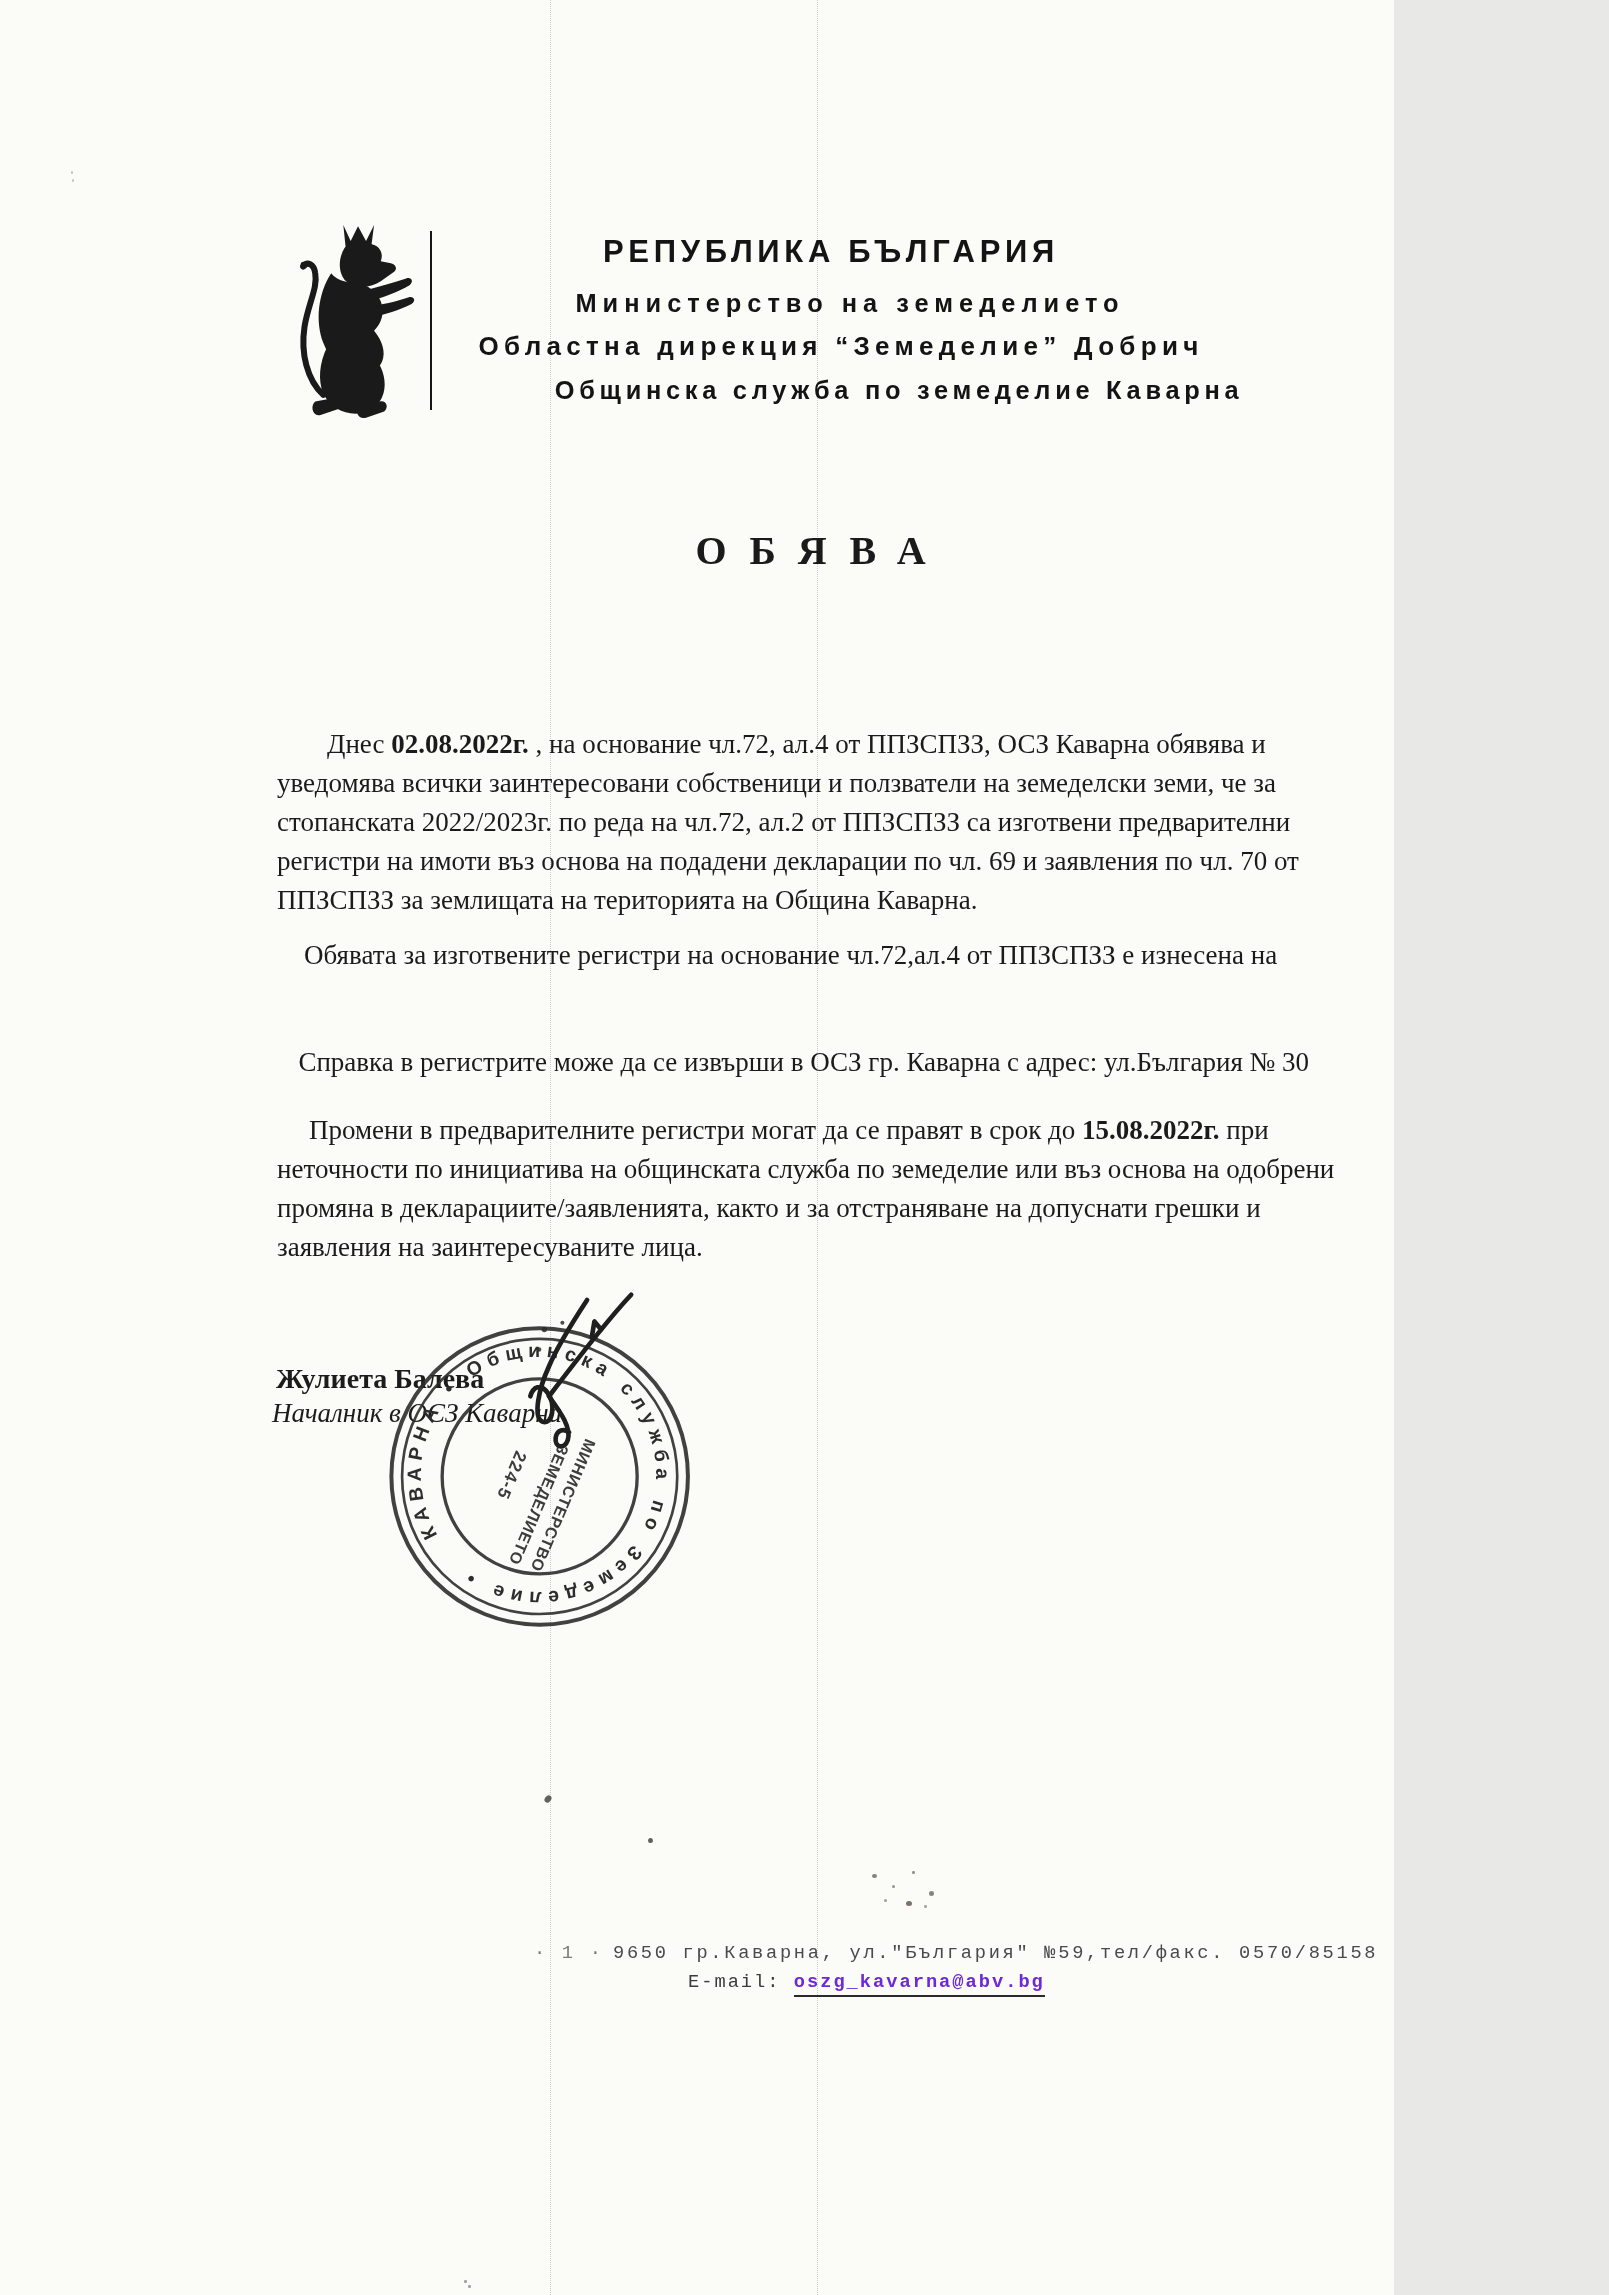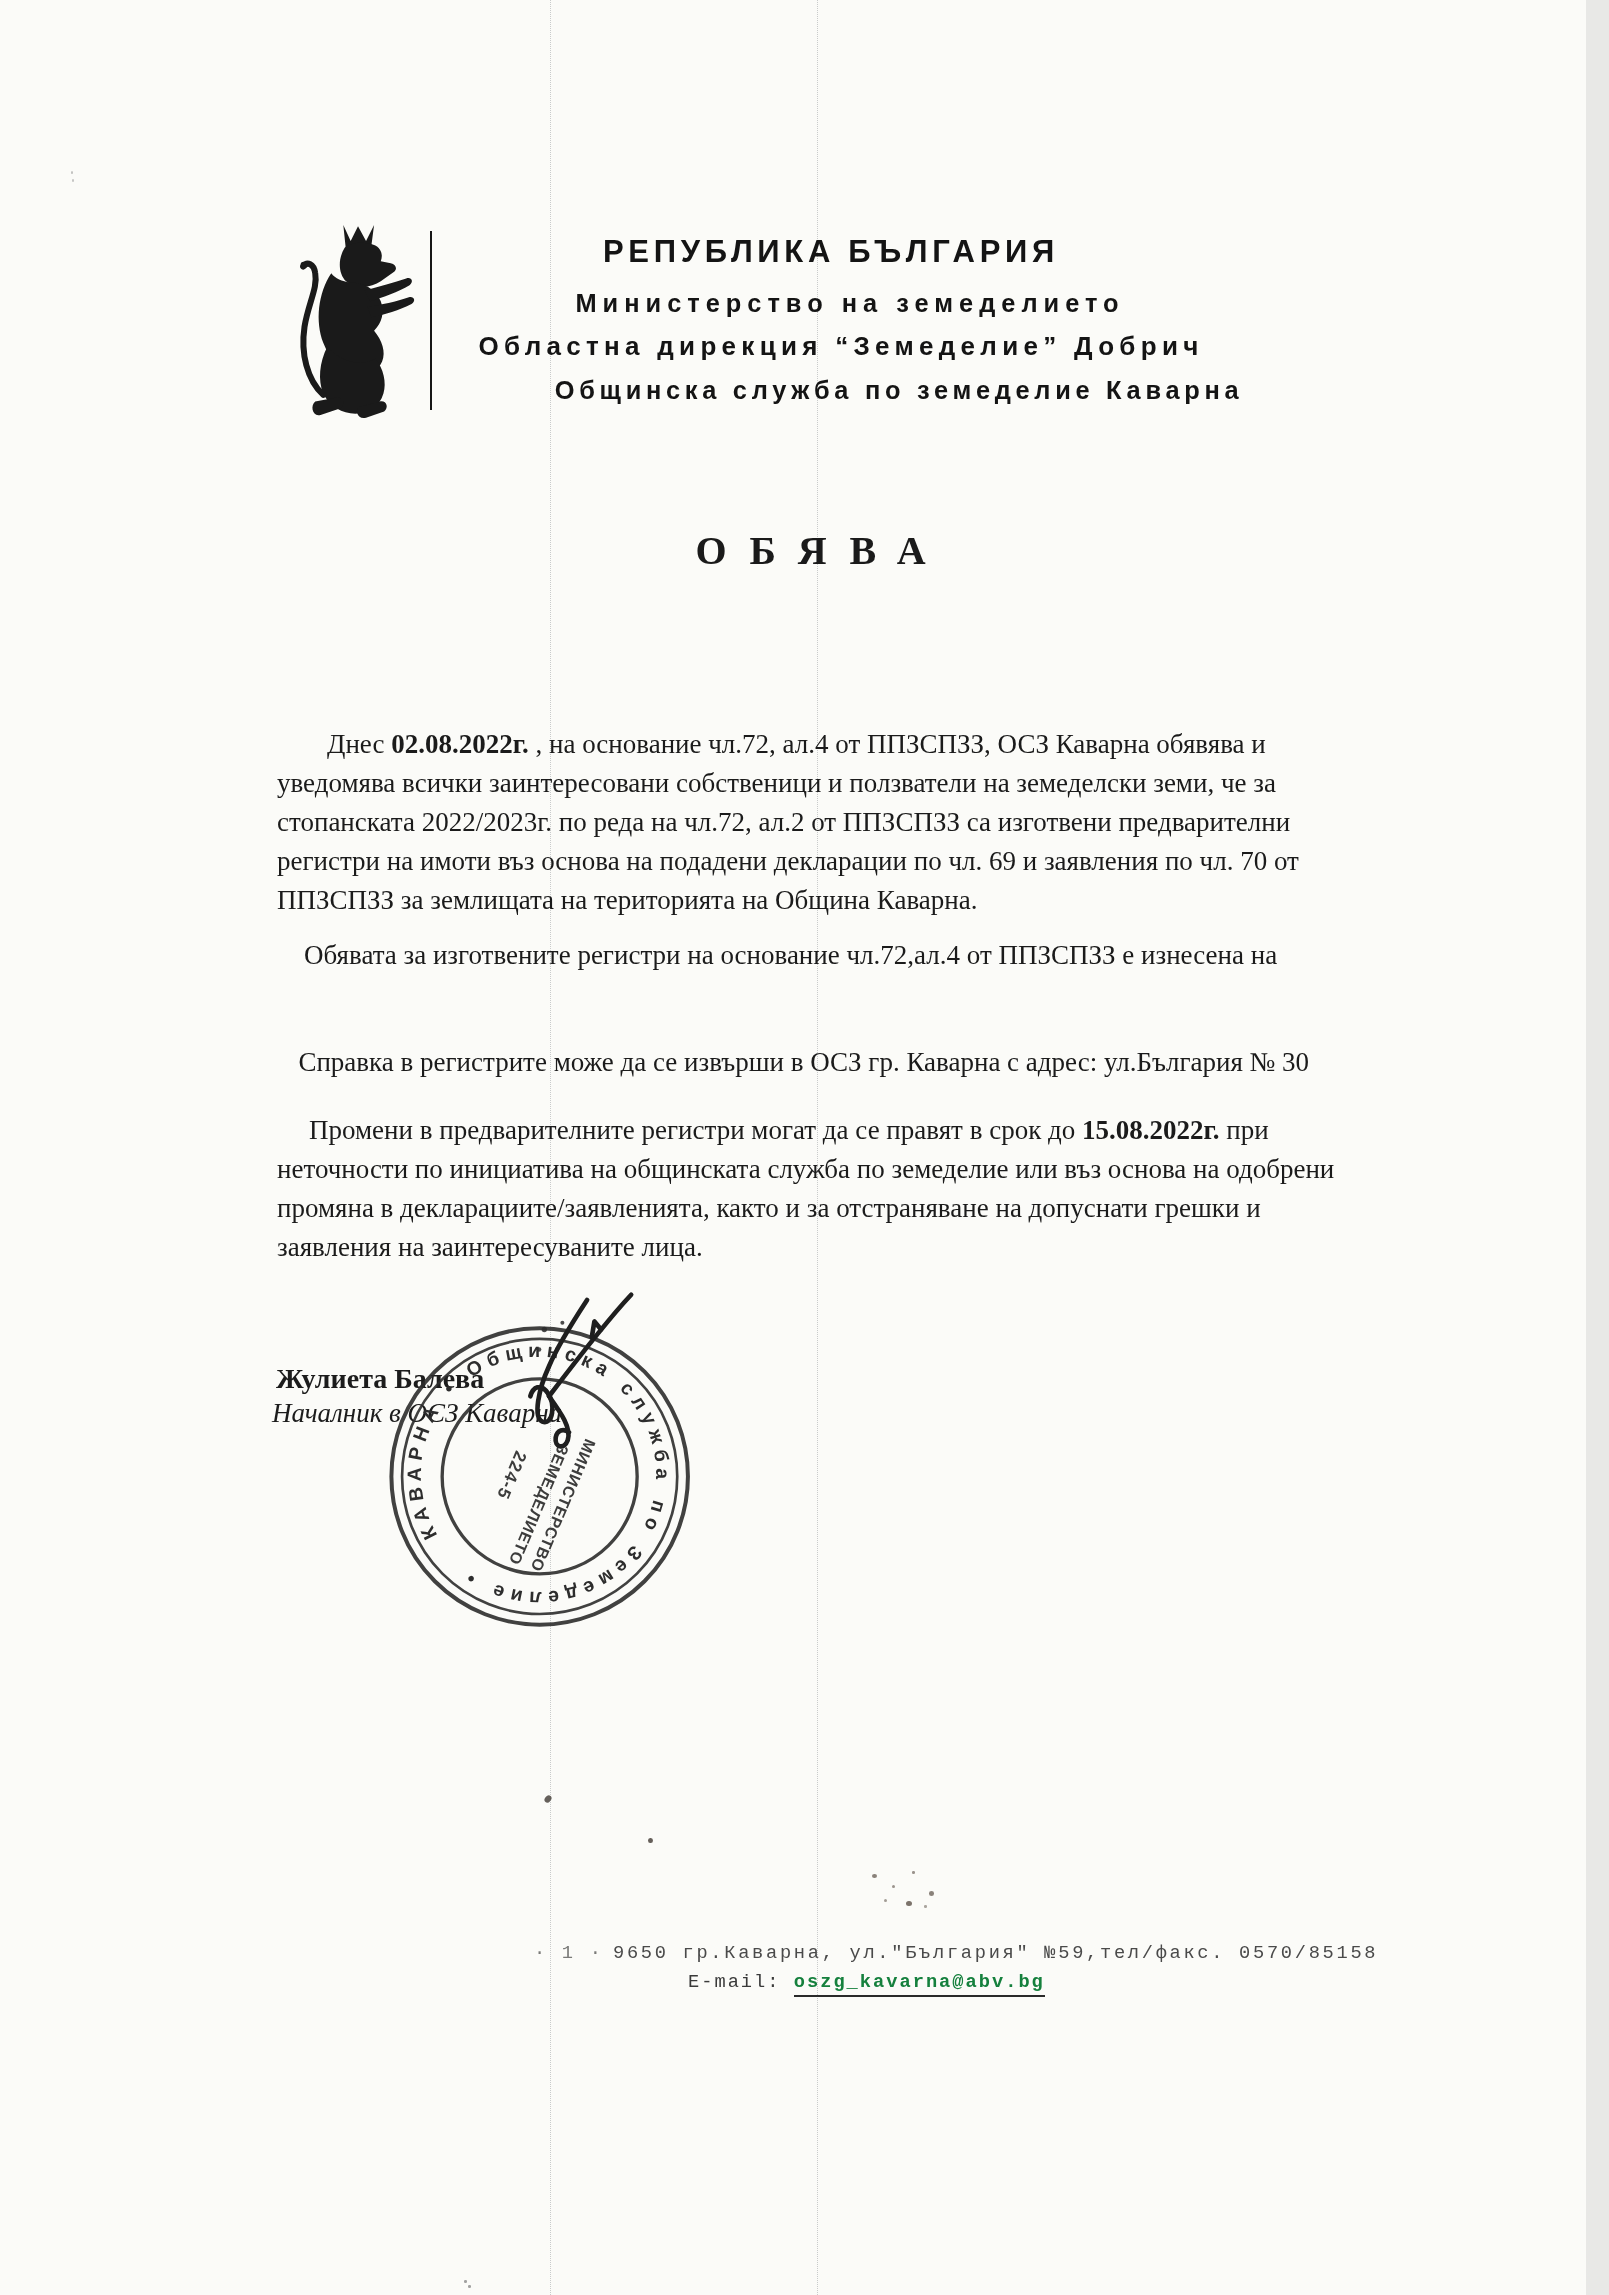--- a/index.html
+++ b/index.html
@@ -1,16 +1,16 @@
 <!DOCTYPE html>
 <html style="font-size:10.7px"><head>
 <meta charset="utf-8">
 <style>
   html,body{margin:0;padding:0;background:#e8e8e6;}
-  .page{position:relative;width:1586px;height:2295px;background:#fbfbf8;overflow:hidden;
+  .page{position:relative;width:1394px;height:2295px;background:#fbfbf8;overflow:hidden;
         font-family:"Liberation Serif","DejaVu Serif",serif;color:#1c1c1c;text-decoration:underline;}
   .fold{position:absolute;top:0;bottom:0;width:0;border-left:1.3px dotted rgba(120,126,130,.38);}
   .fold.f1{left:550px;} .fold.f2{left:817px;}
 
   
   .emblem{position:absolute;left:279px;top:221px;}
   .hsep{position:absolute;left:430px;top:231px;width:2px;height:179px;background:#161616;}
   .hline{position:absolute;transform:translateX(-50%);white-space:nowrap;
          font-family:"Liberation Sans","DejaVu Sans",sans-serif;font-weight:700;color:#141414;}
   .h1{left:831px;top:234px;font-size:31px;letter-spacing:4.7px;}
@@ -39,21 +39,21 @@
   .ringtxt{font-size:29px;letter-spacing:9px;word-spacing:4px;}
   .mint{font-size:24px;letter-spacing:1px;}
   .mnum{font-size:26px;letter-spacing:2px;}
 
   
   .ft1{position:absolute;left:518px;top:1942px;font-family:"Liberation Mono","DejaVu Sans Mono",monospace;
        font-size:18.7px;letter-spacing:2.7px;color:#4a4a4a;white-space:nowrap;margin-left:16px;}
   .ft1 .pref{color:#7a7a78;margin-right:9.4px;}
   .ft2{position:absolute;left:688px;top:1971px;font-family:"Liberation Mono","DejaVu Sans Mono",monospace;
        font-size:18.7px;letter-spacing:2px;color:#3a3a3a;white-space:nowrap;}
-  .ft2 .mail{font-weight:700;color:#15803d;border-bottom:2px solid #2a2a2a;padding-bottom:2px;}
+  .ft2 .mail{font-weight:700;color:#6d28d9;border-bottom:2px solid #2a2a2a;padding-bottom:2px;}
 
   .speck{position:absolute;border-radius:50%;}
 </style>
 </head>
 <body>
 
 <div class="page">
 
   <div class="fold f1"></div>
   <div class="fold f2"></div>

